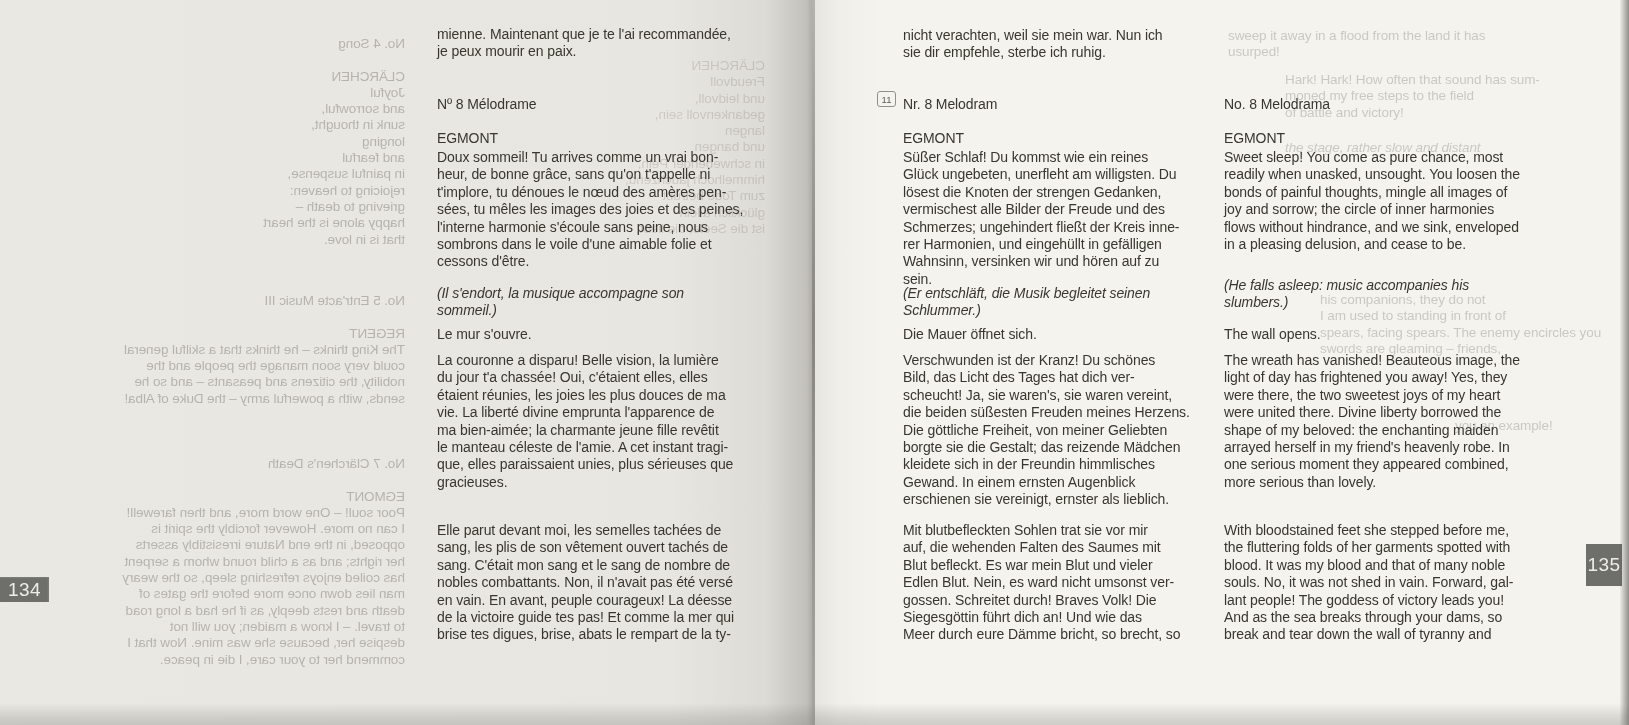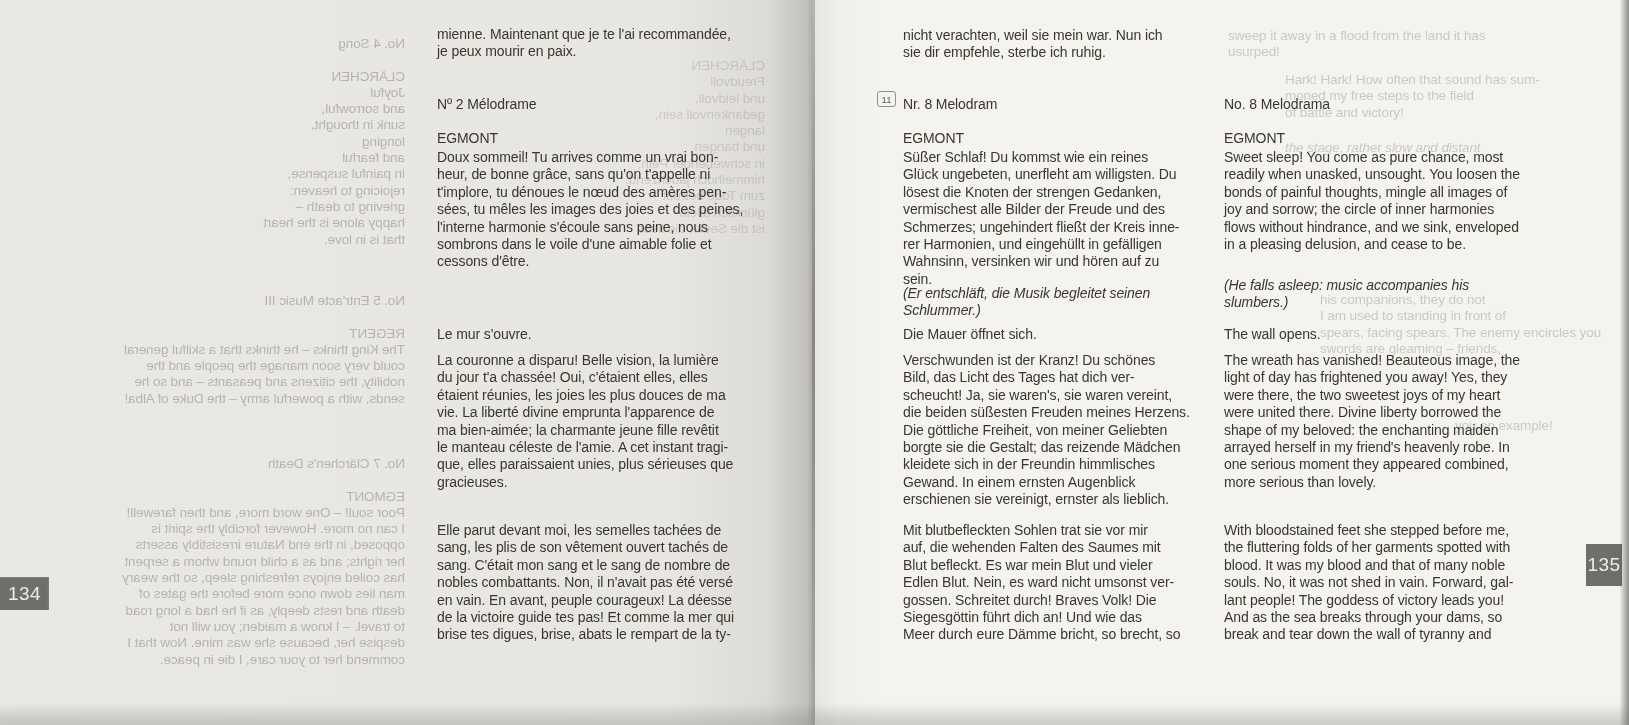--- a/index.html
+++ b/index.html
@@ -18,21 +18,21 @@
        font-size:14px;line-height:17.4px;letter-spacing:-0.1px;color:#38362f;}
   .it{font-style:italic;}
   .ghost{white-space:pre-line;font-size:13.5px;line-height:16.3px;letter-spacing:-0.1px;}
   .ghost-l{color:rgba(104,102,95,0.40);}
   .ghost-r{color:rgba(104,102,95,0.30);}
   .mirror{transform:scaleX(-1);}
   .ghost-wrap{position:absolute;}
   .pagenum{position:absolute;background:#6e6e6b;color:#efede8;
     display:flex;align-items:center;justify-content:center;
     font-size:19px;letter-spacing:0.5px;}
-  #pn-134{left:0;top:577px;width:49px;height:33px;box-shadow:inset -1px 1px 2px rgba(255,255,255,0.12);}
+  #pn-134{left:0;top:577px;width:49px;height:25px;box-shadow:inset -1px 1px 2px rgba(255,255,255,0.12);}
   #pn-135{left:763px;top:544px;width:36px;height:42px;margin-left:8px;}
   .trackbox{position:absolute;left:62px;top:91px;width:17px;height:14px;
     border:1.5px solid #92908a;border-radius:3px;display:flex;align-items:center;justify-content:center;
     font-size:9.5px;color:#5c5a54;}
   
   .fr{left:437px;}
   .de{left:88px;}
   .en{left:409px;}
 </style>
 </head>
@@ -90,29 +90,31 @@
 und bangen
 in schwebender Pein,
 himmelhoch jauchzend,
 zum Tode betrübt –
 glücklich allein
 ist die Seele, die liebt.</div>
     </div>
 
     <div class="blk fr" style="top:26px;">mienne. Maintenant que je te l'ai recommandée,
 je peux mourir en paix.</div>
-    <div class="blk fr" style="top:96px;">Nº 2 Mélodrame</div>
+    <div class="blk fr" style="top:96px;">Nº 8 Mélodrame</div>
     <div class="blk fr" style="top:130px;">EGMONT</div>
     <div class="blk fr" style="top:149px;">Doux sommeil! Tu arrives comme un vrai bon-
 heur, de bonne grâce, sans qu'on t'appelle ni
 t'implore, tu dénoues le nœud des amères pen-
 sées, tu mêles les images des joies et des peines,
 l'interne harmonie s'écoule sans peine, nous
 sombrons dans le voile d'une aimable folie et
 cessons d'être.</div>
+    <div class="blk fr it" style="top:285px;">(Il s'endort, la musique accompagne son
+sommeil.)</div>
     <div class="blk fr" style="top:326px;">Le mur s'ouvre.</div>
     <div class="blk fr" style="top:352px;">La couronne a disparu! Belle vision, la lumière
 du jour t'a chassée! Oui, c'étaient elles, elles
 étaient réunies, les joies les plus douces de ma
 vie. La liberté divine emprunta l'apparence de
 ma bien-aimée; la charmante jeune fille revêtit
 le manteau céleste de l'amie. A cet instant tragi-
 que, elles paraissaient unies, plus sérieuses que
 gracieuses.</div>
     <div class="blk fr" style="top:522px;">Elle parut devant moi, les semelles tachées de

